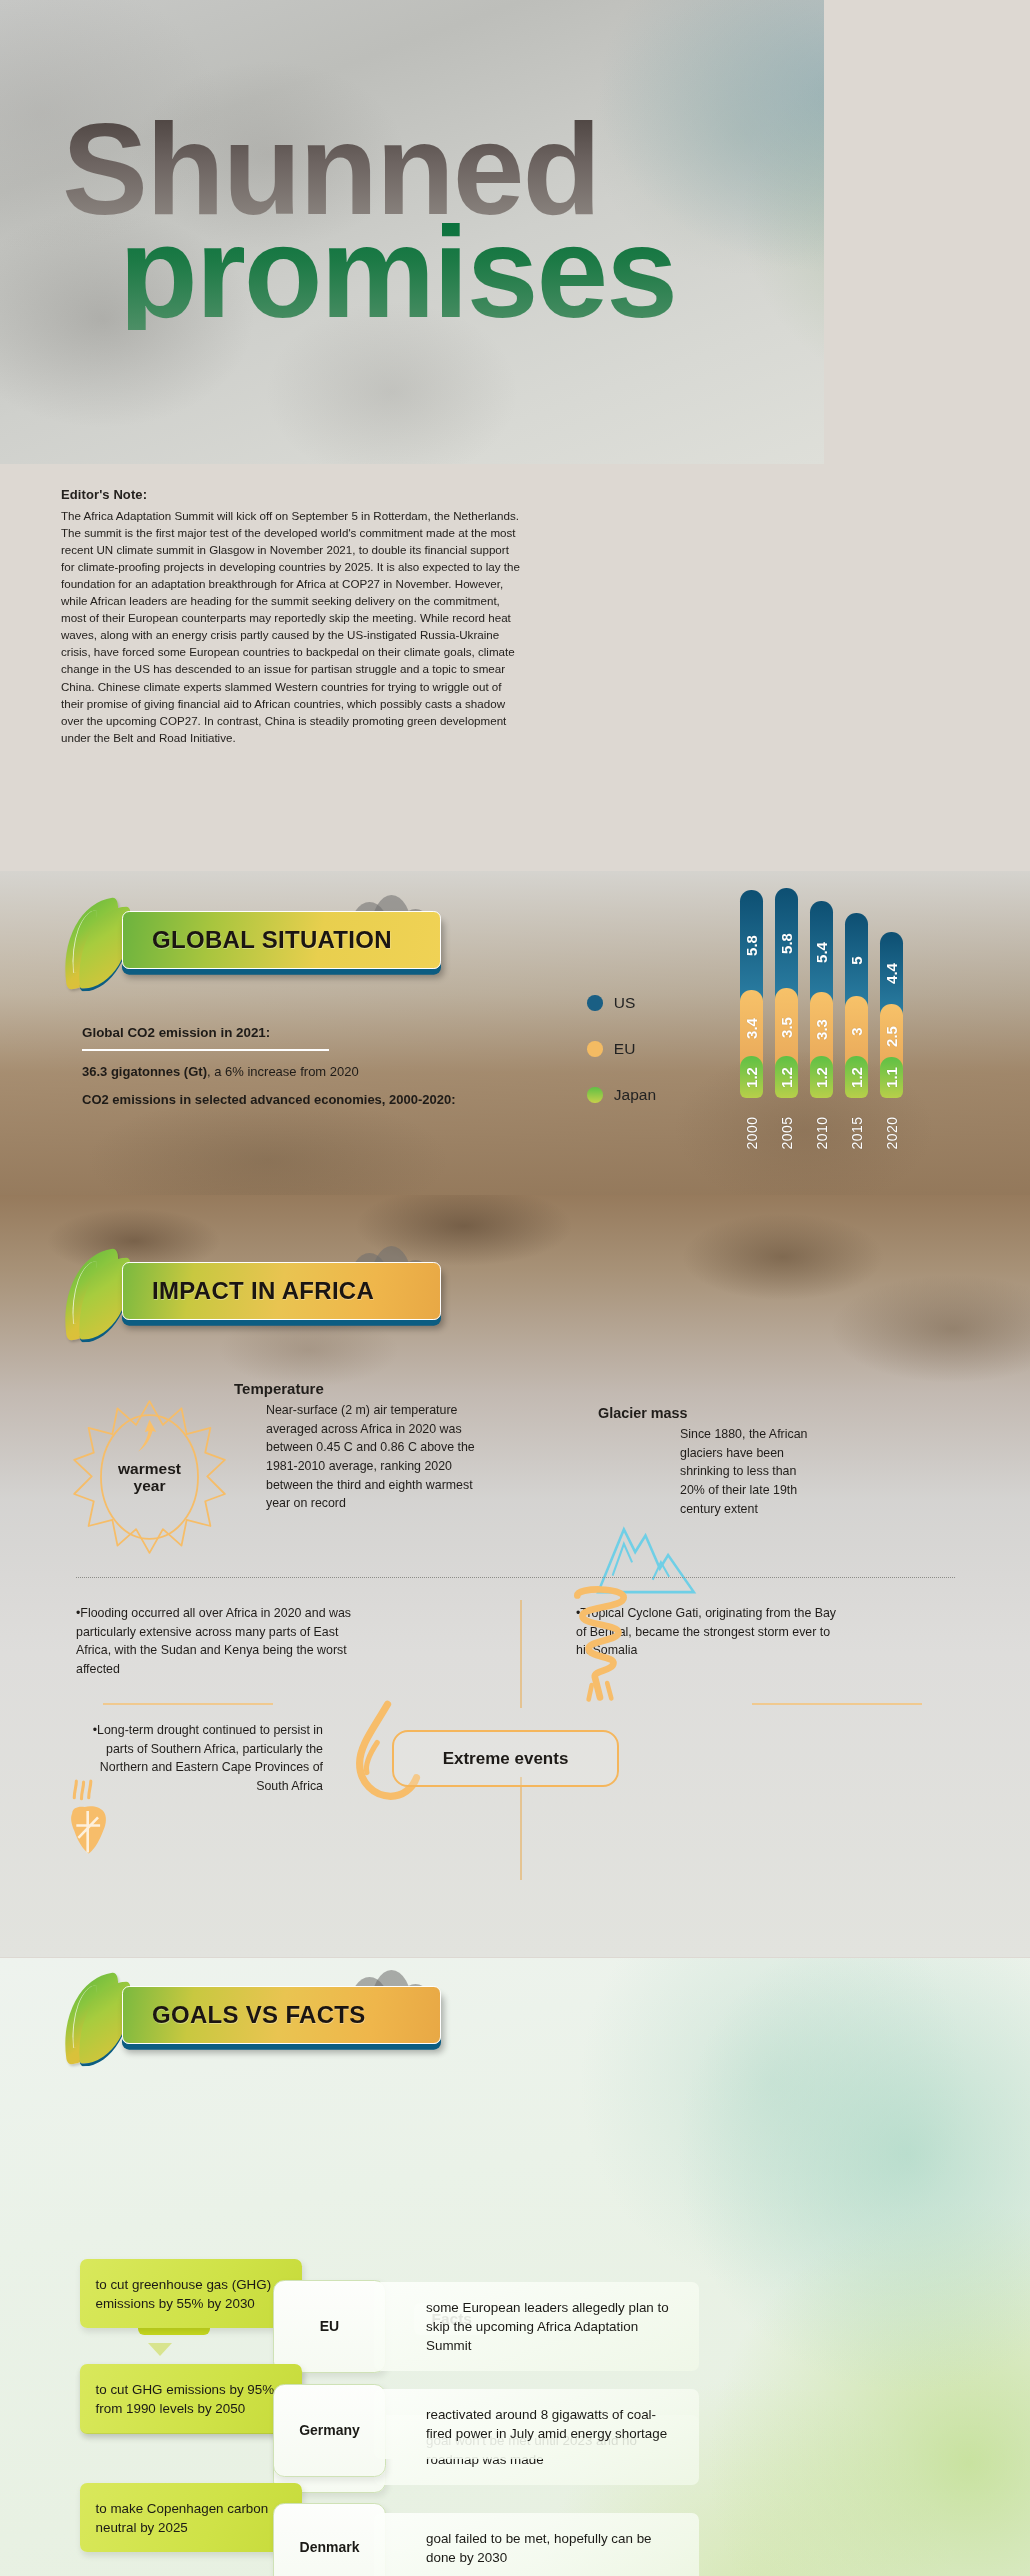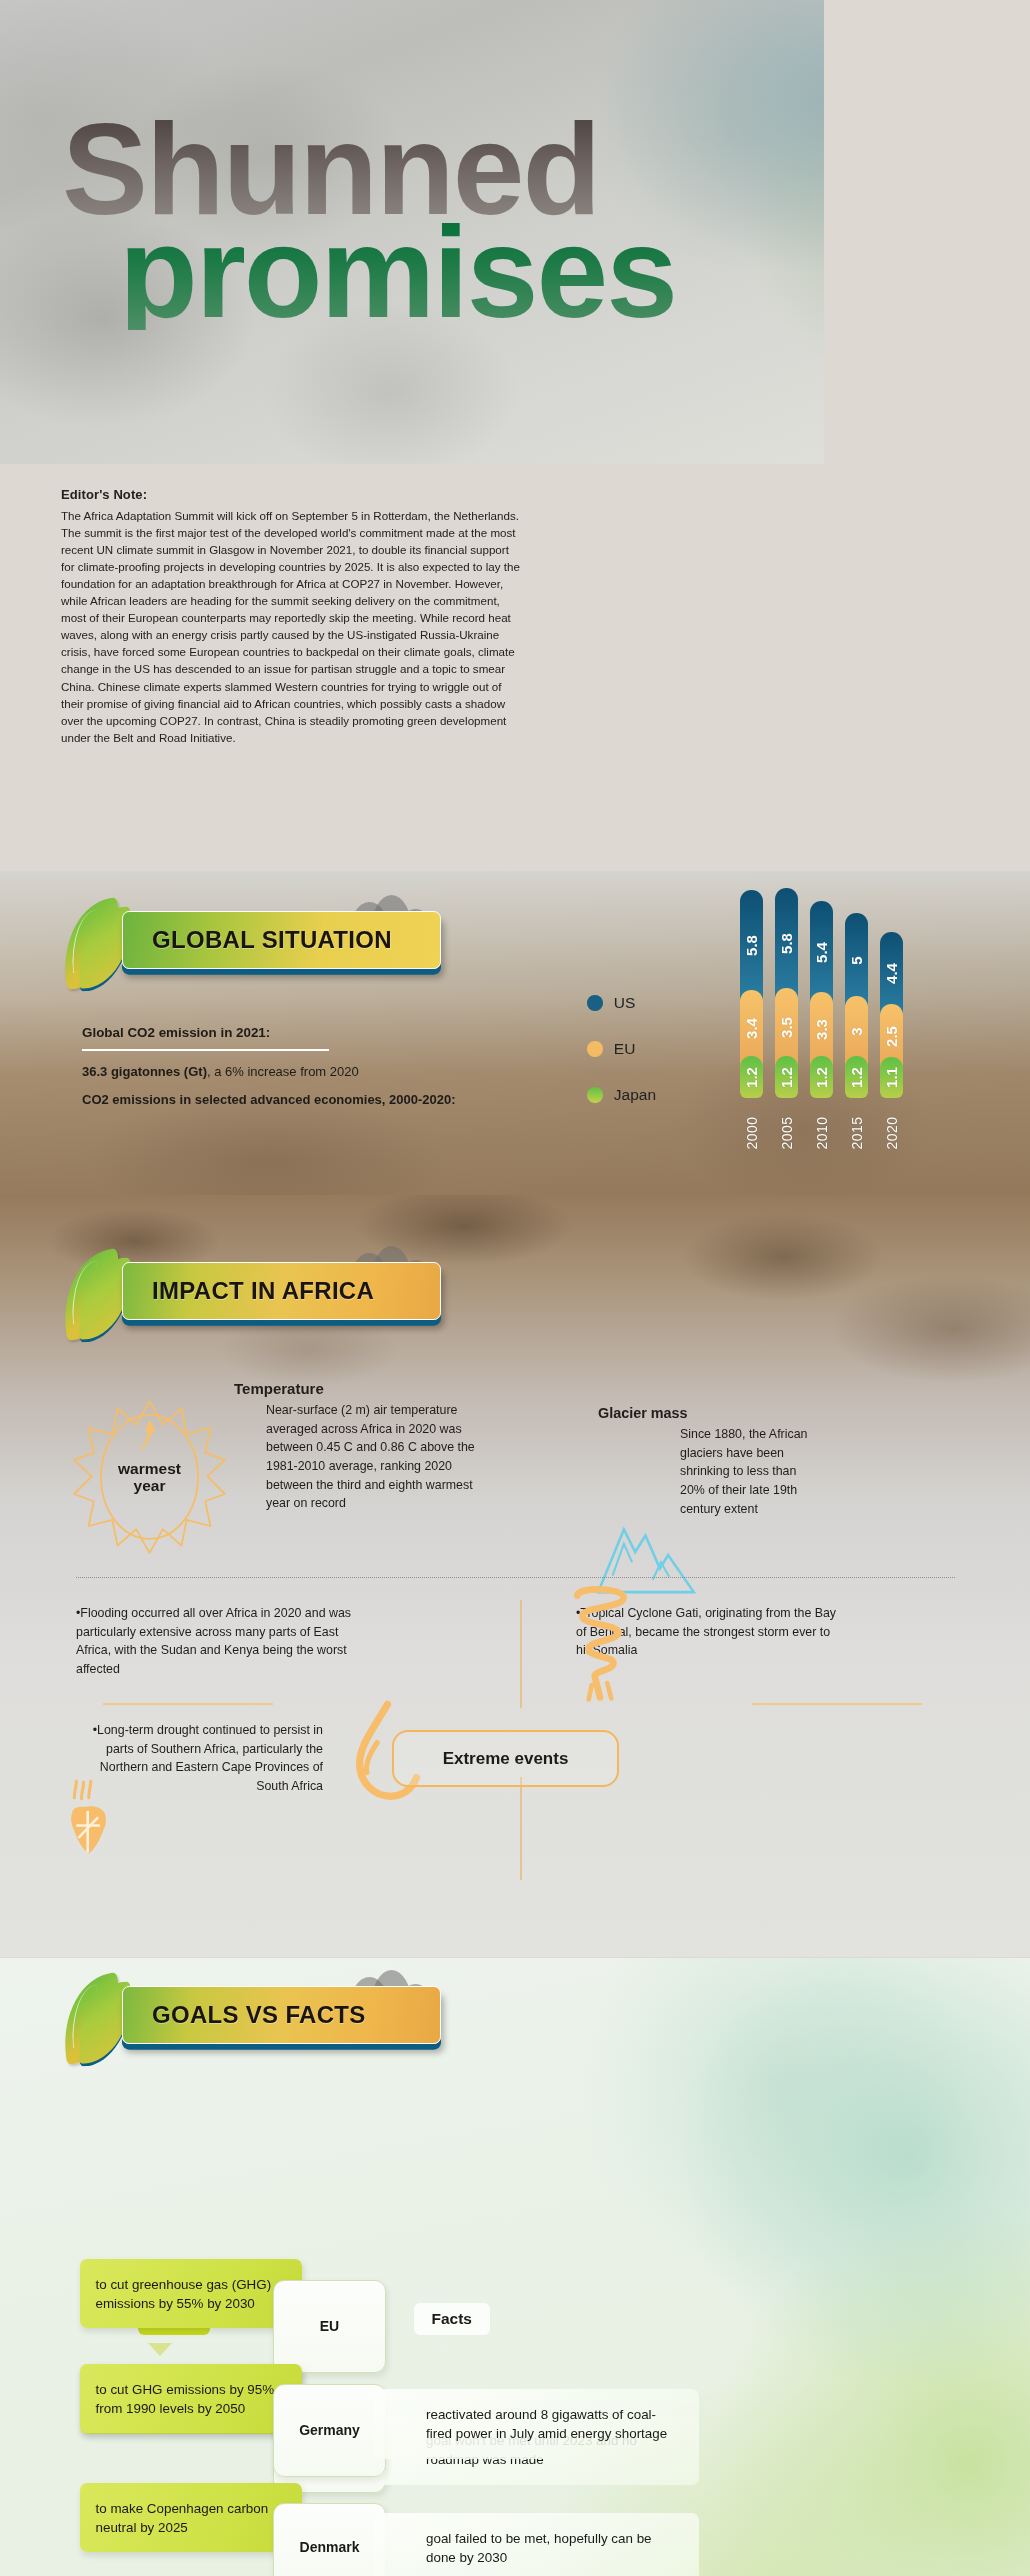--- a/index.html
+++ b/index.html
@@ -513,20 +513,21 @@
   <div class="gf-facts-lbl">Facts</div>
   <div class="gf-arrow" style="left:148px; top:2343px; border-top:13.4px solid #d8e48e;"></div>
   <div class="gf-arrow" style="left:432px; top:2343px; border-top:13.4px solid #e9f2e6;"></div>
 
   <div class="gf-goal" style="top:2365px;">to mobilize $100 billion a year from 2010 to 2020</div>
   <div class="gf-country" style="top:2400px; height:93px;">Developed countries</div>
   <div class="gf-fact" style="top:2415px;">goal won't be met until 2023 and no roadmap was made</div>
 
   <div class="gf-goal" style="top:2259px;">to cut greenhouse gas (GHG) emissions by 55% by 2030</div>
   <div class="gf-country" style="top:2280px; height:93px;">EU</div>
+  <div class="gf-fact" style="top:2282px;">some European leaders allegedly plan to skip the upcoming Africa Adaptation Summit</div>
 
   <div class="gf-goal" style="top:2364px;">to cut GHG emissions by 95% from 1990 levels by 2050</div>
   <div class="gf-country" style="top:2384px; height:93px;">Germany</div>
   <div class="gf-fact" style="top:2389px;">reactivated around 8 gigawatts of coal-fired power in July amid energy shortage</div>
 
   <div class="gf-goal" style="top:2483px;">to make Copenhagen carbon neutral by 2025</div>
   <div class="gf-country" style="top:2503px; height:89px;">Denmark</div>
   <div class="gf-fact" style="top:2513px;">goal failed to be met, hopefully can be done by 2030</div>
 
 </div>

